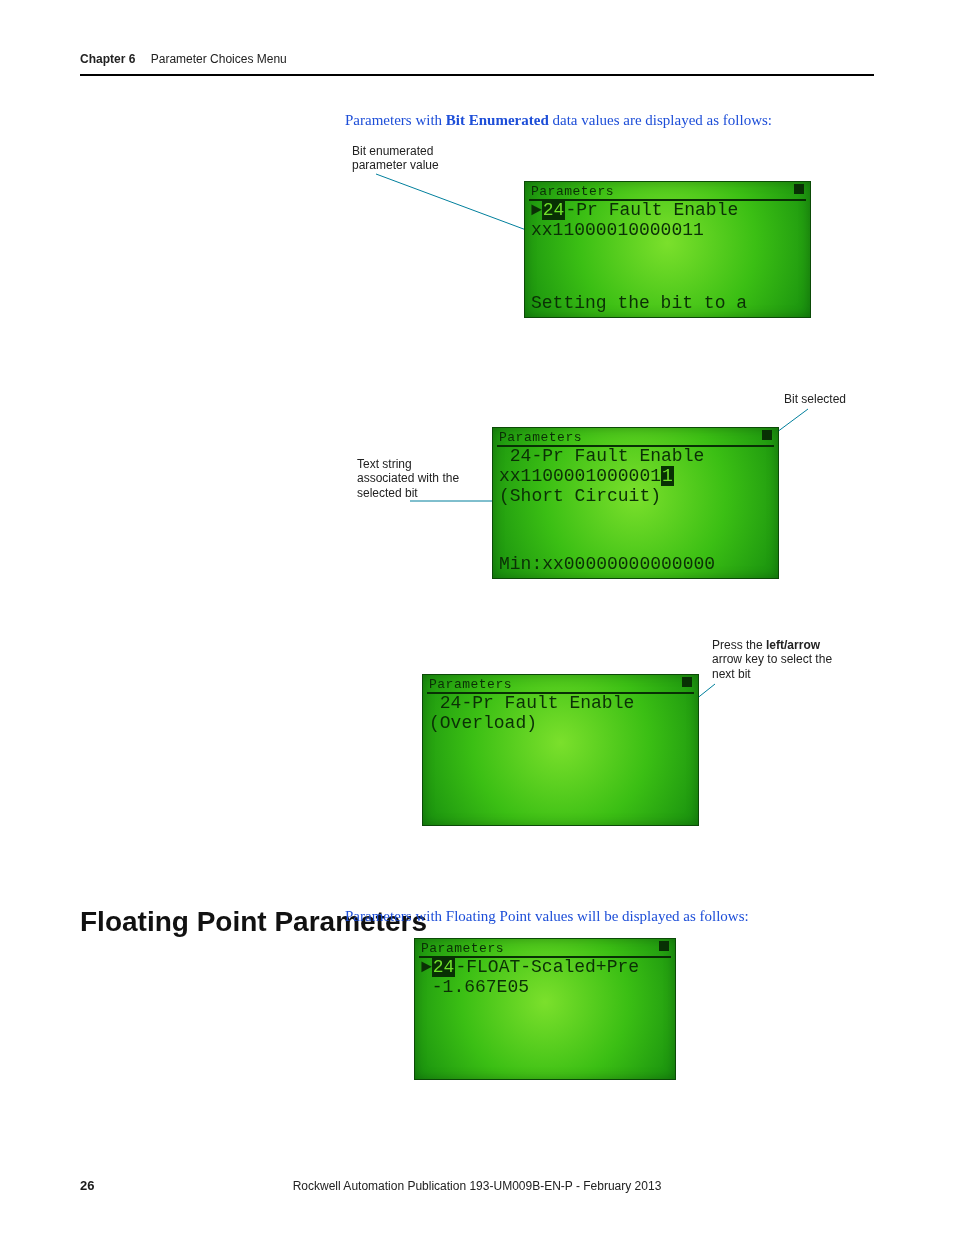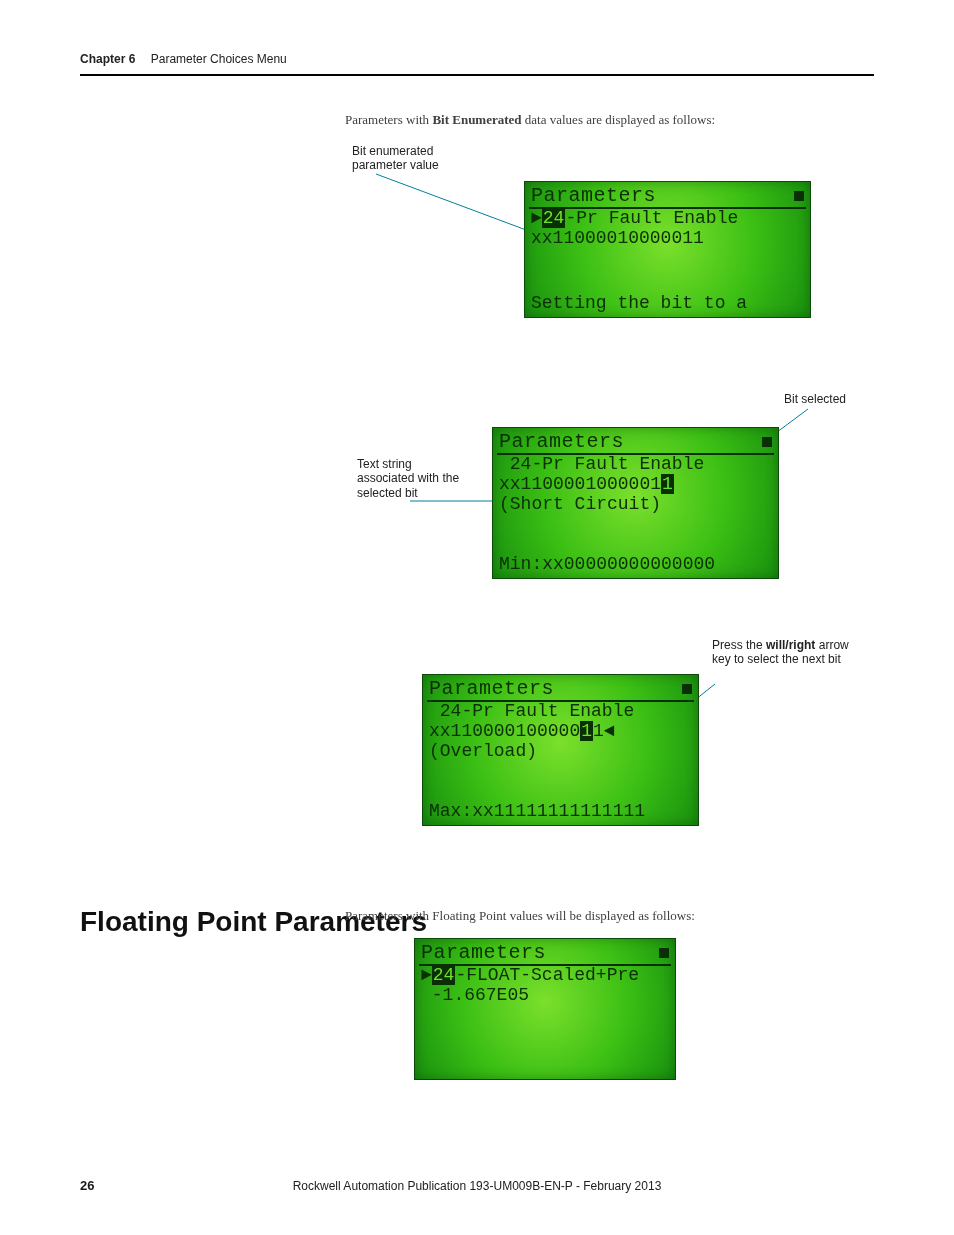--- a/index.html
+++ b/index.html
@@ -29,22 +29,22 @@
   .header .chap { font-weight: 700; margin-right: 12px; }
   .header-rule {
     position: absolute;
     top: 74px;
     left: 80px;
     right: 80px;
     height: 2px;
     background: #000;
   }
   .body-text {
-    font-size: 13px;
-    color: #404040;
+    font-size: 15px;
+    color: #1d4ed8;
   }
   .body-text strong { font-weight: 700; }
   .annot {
     position: absolute;
     font-family: "Helvetica Neue", Arial, sans-serif;
     font-size: 12px;
     color: #222;
     line-height: 1.2;
   }
   .annot strong { font-weight: 700; }
@@ -55,24 +55,24 @@
     background: radial-gradient(circle at 50% 45%, #7be02c 0%, #3bbf14 55%, #178f0e 100%);
     border: 1px solid #0b4a07;
     box-shadow: inset 0 0 12px rgba(0,0,0,0.25);
     font-family: "Courier New", monospace;
     font-size: 18px;
     color: #0b3006;
     overflow: hidden;
   }
   .lcd .title-row {
     display: flex;
-    align-items: center;
+    align-items: flex-start;
     justify-content: space-between;
     padding: 2px 6px 0 6px;
-    font-size: 20px;
+    font-size: 13px;
     letter-spacing: 0.5px;
     font-family: Liberation Mono, monospace;
   }
   .lcd .title-underline {
     height: 2px;
     background: #083004;
     margin: 0 4px;
   }
   .lcd .line {
     padding: 0 6px;
@@ -180,37 +180,35 @@
       <span class="flag"></span>
     </div>
     <div class="title-underline"></div>
     <div class="line"> 24-Pr Fault Enable</div>
     <div class="line"><span>xx1100001000001</span><span class="inv">1</span></div>
     <div class="line">(Short Circuit)</div>
     <div class="bottom">Min:xx00000000000000</div>
   </div>
 
   <div class="annot" style="left:712px; top:638px; width:140px;">
-    <span>Press the </span><strong>will/right</strong><span> arrow key to select the next bit</span>
+    <span>Press the </span><strong>left/arrow</strong><span> arrow key to select the next bit</span>
   </div>
   <svg class="leader" style="left:645px; top:680px; width:90px; height:65px;">
     <line x1="70" y1="4" x2="6" y2="55"></line>
     <polygon points="6,55 17,52 12,45"></polygon>
   </svg>
 
   <div class="lcd" style="left:422px; top:674px; width:275px; height:150px;">
     <div class="title-row">
       <span>Parameters</span>
       <span class="flag"></span>
     </div>
     <div class="title-underline"></div>
     <div class="line"> 24-Pr Fault Enable</div>
-    <div class="line"><span>xx110000100000</span><span class="inv">1</span><span>1◄</span></div>
     <div class="line">(Overload)</div>
-    <div class="bottom">Max:xx11111111111111</div>
   </div>
 
   <div class="section-heading" style="left:80px; top:906px;">Floating Point Parameters</div>
 
   <div class="body-text" style="position:absolute; left:345px; top:908px;">Parameters with Floating Point values will be displayed as follows:</div>
 
   <div class="lcd" style="left:414px; top:938px; width:260px; height:140px;">
     <div class="title-row">
       <span>Parameters</span>
       <span class="flag"></span>

